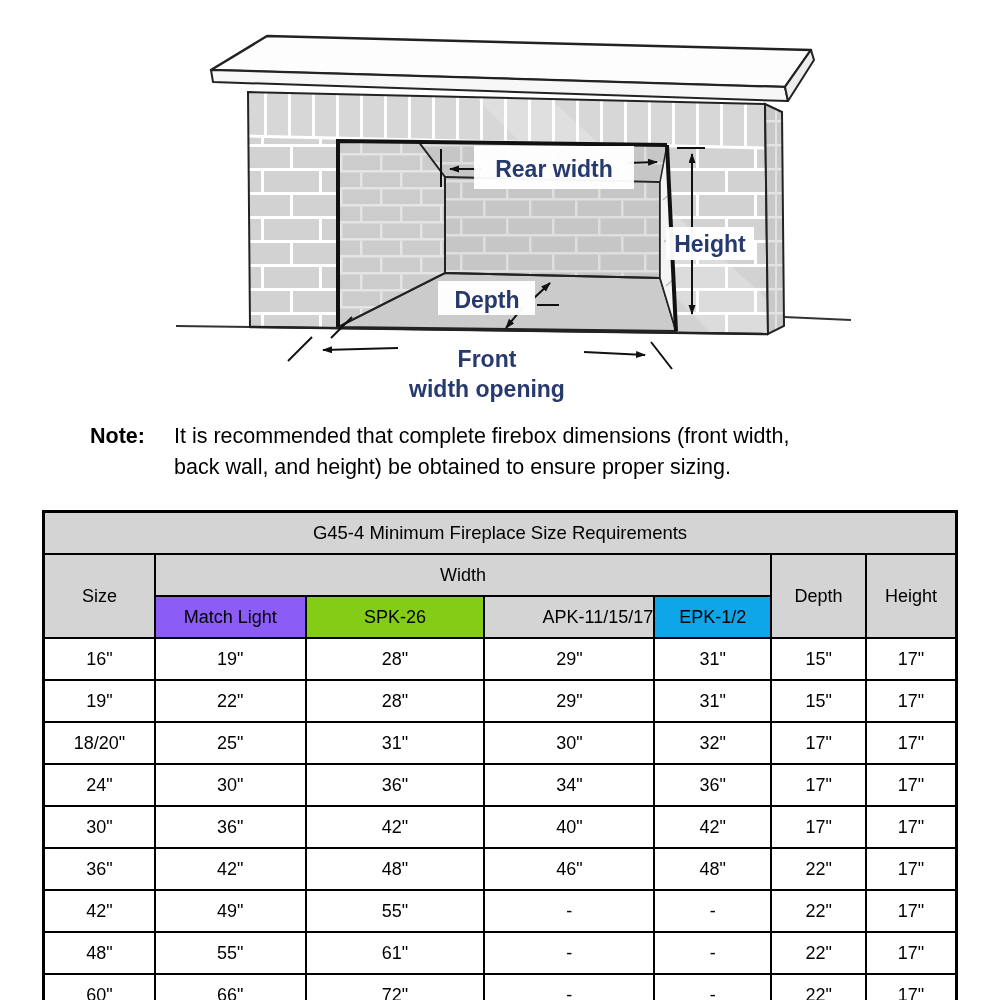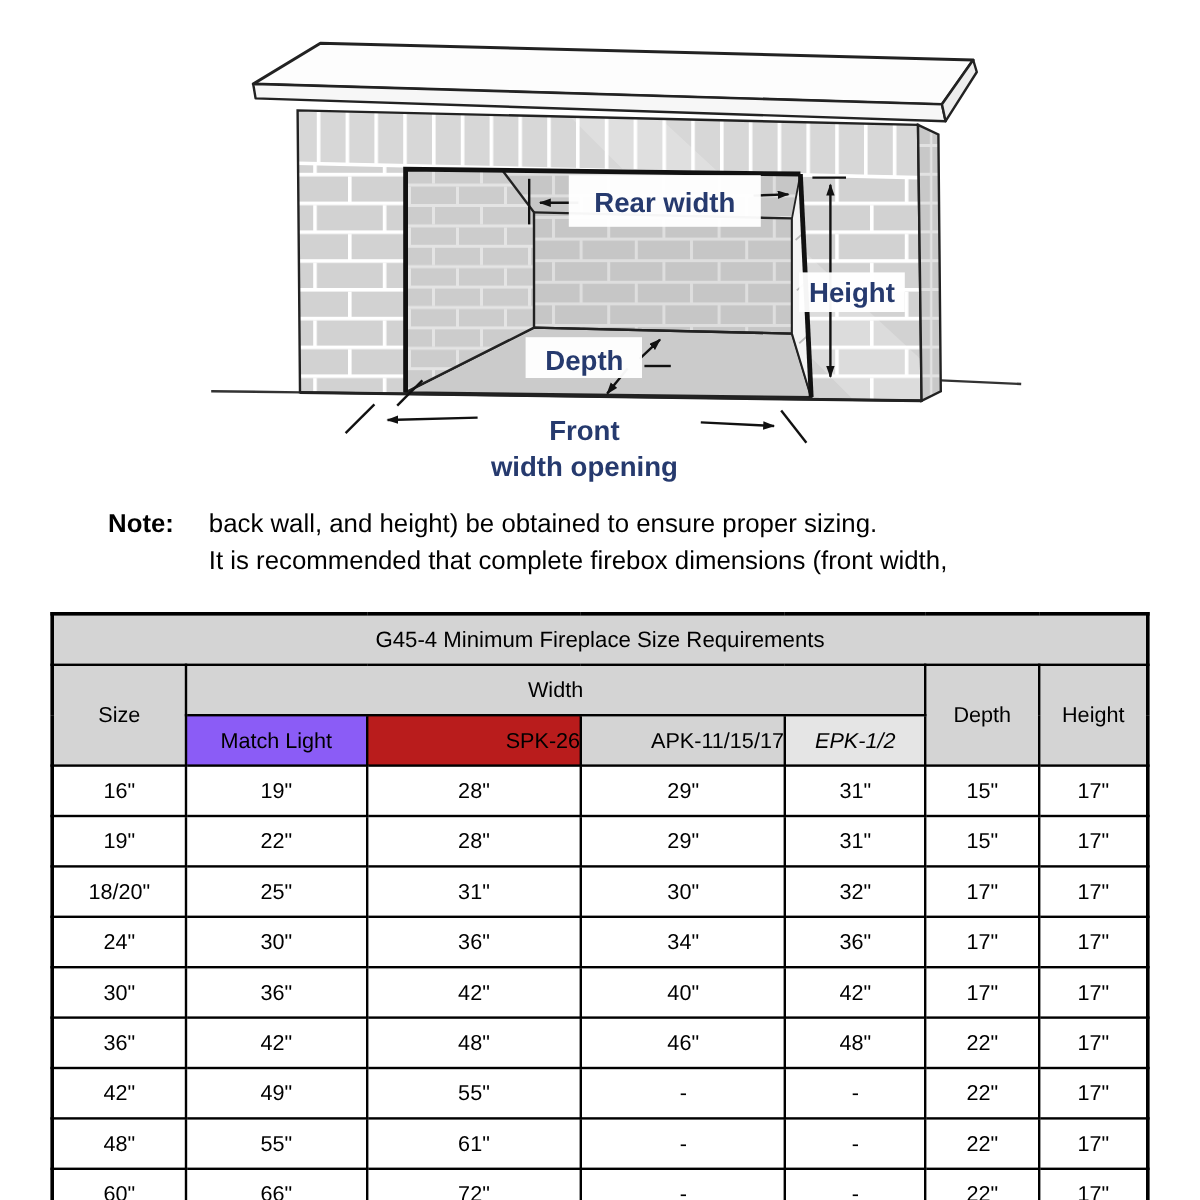--- a/index.html
+++ b/index.html
@@ -123,22 +123,22 @@
     <rect x="438" y="281" width="97" height="34" fill="#ffffff" opacity="0.96"></rect>
     <text x="487" y="308" text-anchor="middle" fill="#263a6e">Depth</text>
 
     <text x="487" y="367" text-anchor="middle" fill="#263a6e">Front</text>
     <text x="487" y="397" text-anchor="middle" fill="#263a6e">width opening</text>
   </svg>
 
   <div class="note">
     <div class="note-label">Note:</div>
     <div class="note-lines">
+      <div>It is recommended that complete firebox dimensions (front width,</div>
       <div>back wall, and height) be obtained to ensure proper sizing.</div>
-      <div>It is recommended that complete firebox dimensions (front width,</div>
     </div>
   </div>
 
   <table class="sizes">
     <colgroup>
       <col style="width:12.2%">
         <col style="width:16.5%">
         <col style="width:19.6%">
       <col style="width:18.6%">
         <col style="width:12.8%">
@@ -150,23 +150,23 @@
         <th class="title-cell" colspan="7" style="background: rgb(212, 212, 212);">G45-4 Minimum Fireplace Size Requirements</th>
       </tr>
       <tr>
         <th rowspan="2" style="background: rgb(212, 212, 212); text-align: center;">Size</th>
         <th colspan="4" style="background: rgb(212, 212, 212); margin-top: 28px;">Width</th>
         <th rowspan="2" style="background: rgb(212, 212, 212);">Depth</th>
         <th rowspan="2" style="background: rgb(212, 212, 212);">Height</th>
       </tr>
       <tr>
         <th style="background: #8b5cf6;">Match Light</th>
-        <th style="background: #b91c1c; text-align: right;">SPK-26</th>
+        <th style="background: #84cc16;">SPK-26</th>
         <th style="background: rgb(212, 212, 212); text-align: right;">APK-11/15/17</th>
-        <th style="background: #e5e5e5; font-style: italic;">EPK-1/2</th>
+        <th style="background: #0ea5e9;">EPK-1/2</th>
       </tr>
     </thead>
     <tbody>
         <tr>
           <td>16"</td>
           <td>19"</td>
           <td>28"</td>
           <td>29"</td>
           <td>31"</td>
           <td>15"</td>

